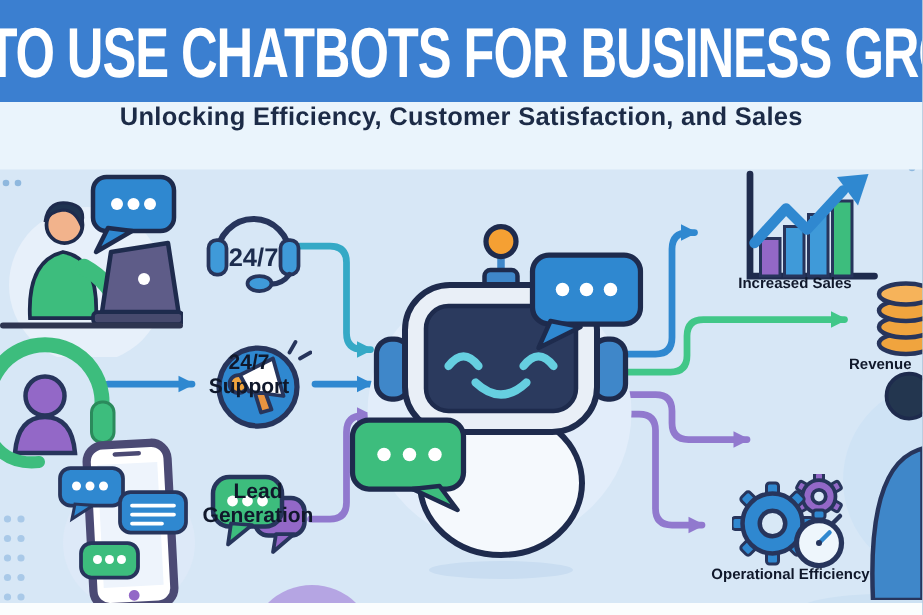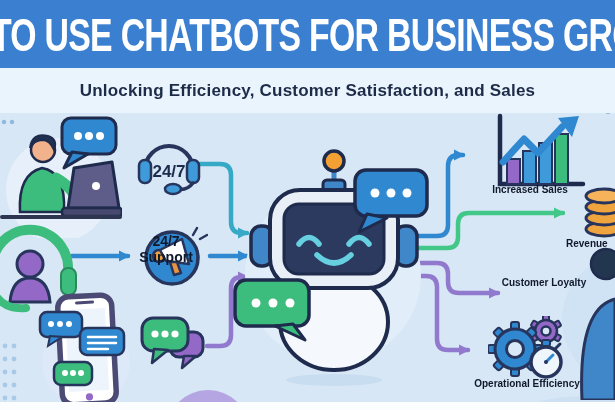--- a/index.html
+++ b/index.html
@@ -11,21 +11,21 @@
   .banner{
     position:absolute;left:0;top:0;width:615px;height:68px;background:#3b7fd0;
     display:flex;align-items:center;justify-content:center;overflow:hidden;z-index:4;
   }
   .banner-title{
     white-space:nowrap;color:#ffffff;font-weight:700;font-size:47px;
     letter-spacing:-1px;transform:scaleX(0.72);transform-origin:center;
   }
   .subbar{
     position:absolute;left:0;top:68px;width:615px;height:45px;background:#eaf4fc;
-    display:flex;align-items:center;justify-content:center;z-index:3;
+    display:flex;align-items:flex-start;justify-content:center;z-index:3;
   }
   .subtitle{font-size:17px;font-weight:700;color:#1c2b47;letter-spacing:0.2px;}
   
   .abs{position:absolute;z-index:3;}
   .lbl{
     position:absolute;z-index:5;font-weight:700;color:#10182b;
     text-align:center;line-height:1.12;
   }
   .lbl-sm{font-size:14px;margin-top:40px;}
   .lbl-md{font-size:10px;}
@@ -170,20 +170,21 @@
   </svg>
   <div class="lbl lbl-sm" style="left:131px;top:194px;width:70px">24/7 Support</div>
 
   <svg class="abs" style="left:144px;top:226px" width="64" height="60" viewBox="0 0 64 60">
     <path d="M 49 9 L 53 2 M 56 13 L 63 9" stroke="#27355c" stroke-width="2.5" stroke-linecap="round"></path>
     <circle cx="28" cy="32" r="26" fill="#2f88d0" stroke="#27355c" stroke-width="3.5"></circle>
     <circle cx="15" cy="30" r="6" fill="#f0a43e" stroke="#27355c" stroke-width="2.5"></circle>
     <path d="M 16 24 L 38 13 L 45 38 L 22 35 Z" fill="#ffffff" stroke="#27355c" stroke-width="2.5" stroke-linejoin="round"></path>
     <path d="M 26 36 L 30 49 L 37 47 L 33 36 Z" fill="#e89440" stroke="#27355c" stroke-width="2.5" stroke-linejoin="round"></path>
   </svg>
+  <div class="lbl lbl-sm" style="left:124px;top:280px;width:96px">Lead Generation</div>
 
   <svg class="abs" style="left:140px;top:316px" width="68" height="56" viewBox="0 0 68 56">
     <rect x="30" y="16" width="33" height="25" rx="9" fill="#9368c7" stroke="#27355c" stroke-width="3"></rect>
     <path d="M 44 40 L 42 52 L 56 40 Z" fill="#9368c7" stroke="#27355c" stroke-width="2.5" stroke-linejoin="round"></path>
     <rect x="2" y="2" width="46" height="33" rx="11" fill="#3dbd7d" stroke="#27355c" stroke-width="3"></rect>
     <path d="M 14 33 L 12 47 L 28 34 Z" fill="#3dbd7d" stroke="#27355c" stroke-width="2.5" stroke-linejoin="round"></path>
     <circle cx="15" cy="18" r="3.6" fill="#fff"></circle>
       <circle cx="25" cy="18" r="3.6" fill="#fff"></circle>
       <circle cx="35" cy="18" r="3.6" fill="#fff"></circle>
   </svg>
@@ -226,21 +227,20 @@
   <div class="lbl lbl-md" style="left:455px;top:184px;width:150px">Increased Sales</div>
 
   <svg class="abs" style="left:582px;top:186px" width="44" height="52" viewBox="0 0 44 52">
     <ellipse cx="22" cy="43" rx="18" ry="7" fill="#f0a43e" stroke="#27355c" stroke-width="3"></ellipse>
     <ellipse cx="22" cy="32" rx="18" ry="7" fill="#f0a43e" stroke="#27355c" stroke-width="3"></ellipse>
     <ellipse cx="22" cy="21" rx="18" ry="7" fill="#f0a43e" stroke="#27355c" stroke-width="3"></ellipse>
     <ellipse cx="22" cy="10" rx="18" ry="7" fill="#f6b35a" stroke="#27355c" stroke-width="3"></ellipse>
   </svg>
   <div class="lbl lbl-md" style="left:566px;top:238px;width:90px;text-align:left;white-space:nowrap">Revenue</div>
 
-  <div class="lbl lbl-md" style="left:489px;top:277px;width:110px">Customer Loyalty</div>
 
   <svg class="abs" style="left:488px;top:316px" width="80" height="64" viewBox="0 0 80 64">
     <g transform="translate(58,15)">
       <g fill="#9368c7" stroke="#27355c" stroke-width="2">
         <rect x="-3" y="-16" width="6" height="7" rx="1.5"></rect>
         <rect x="-3" y="-16" width="6" height="7" rx="1.5" transform="rotate(60)"></rect>
         <rect x="-3" y="-16" width="6" height="7" rx="1.5" transform="rotate(120)"></rect>
         <rect x="-3" y="-16" width="6" height="7" rx="1.5" transform="rotate(180)"></rect>
         <rect x="-3" y="-16" width="6" height="7" rx="1.5" transform="rotate(240)"></rect>
         <rect x="-3" y="-16" width="6" height="7" rx="1.5" transform="rotate(300)"></rect>

